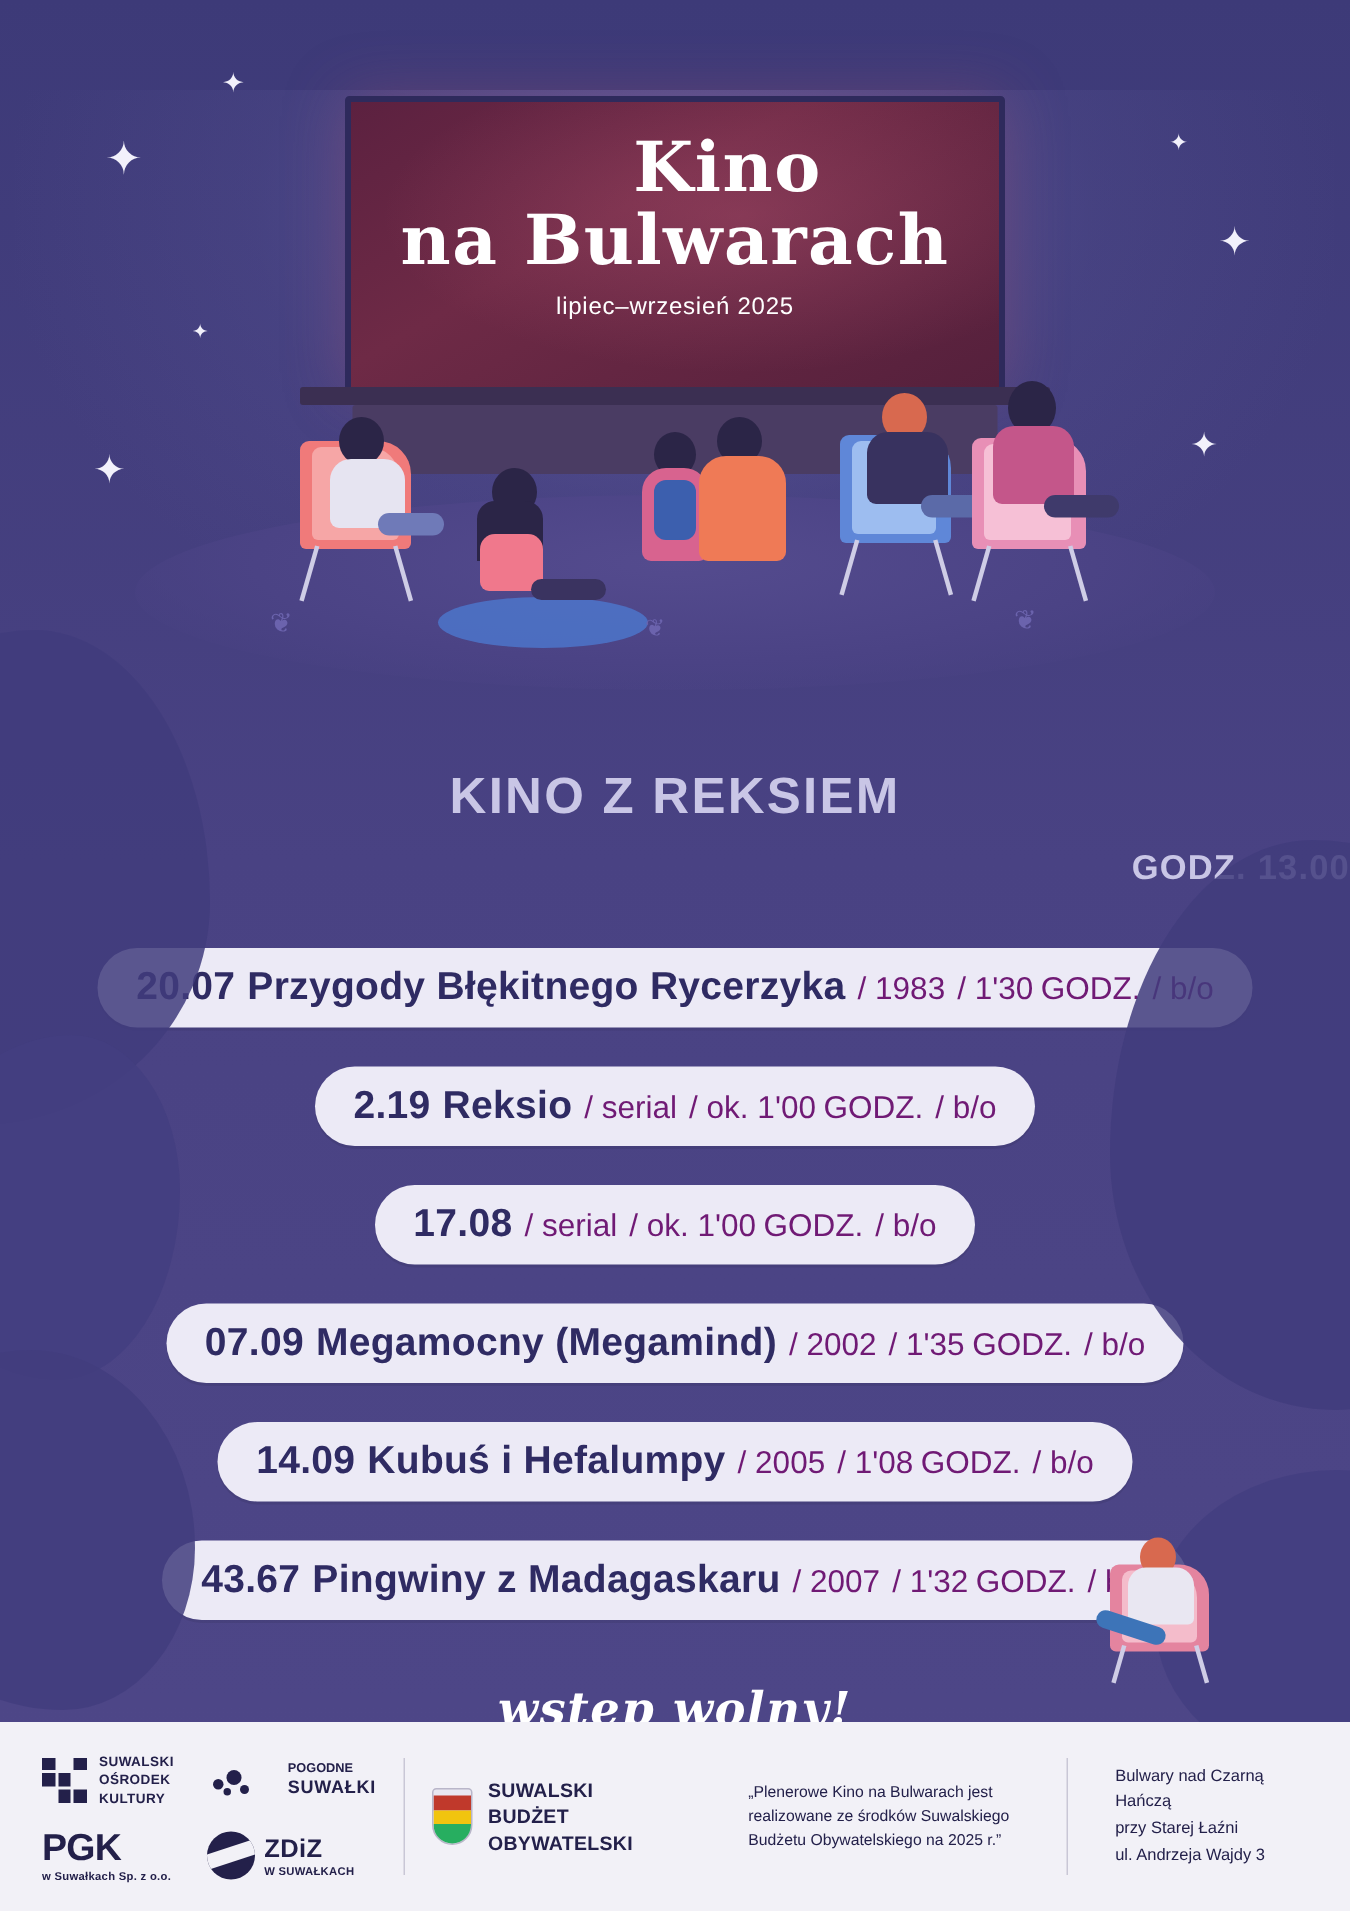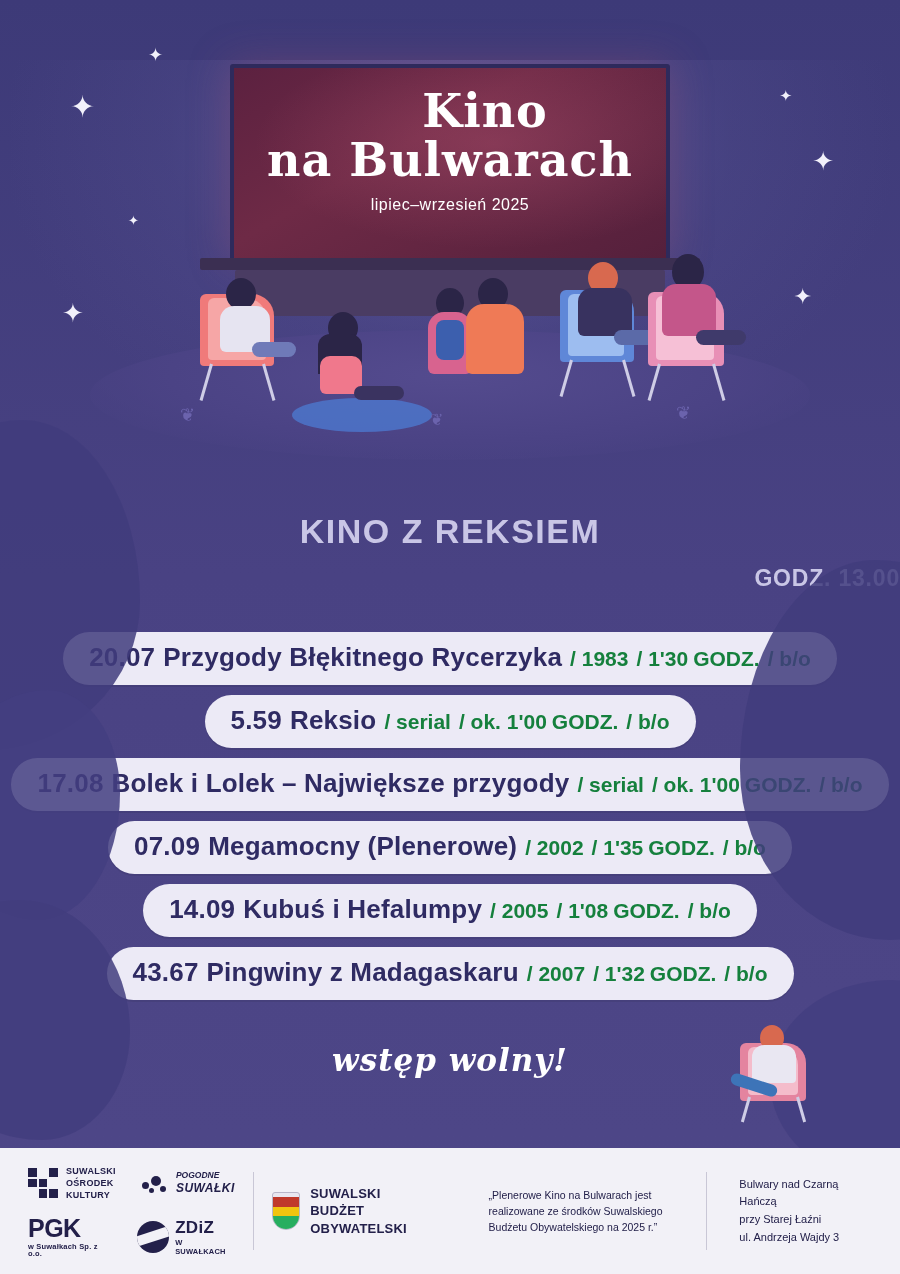--- a/index.html
+++ b/index.html
@@ -187,41 +187,41 @@
     letter-spacing: .8px;
     margin-top: 14px;
   }
 
   
   .schedule {
     margin-top: 40px;
     display: flex;
     flex-direction: column;
     align-items: center;
-    gap: 10px;
+    gap: 26px;
   }
   .pill {
     background: #eceaf6;
     border-radius: 28px;
     padding: 10px 26px 12px;
     display: flex;
     align-items: baseline;
     white-space: nowrap;
     box-shadow: 0 2px 0 rgba(0,0,0,.07);
   }
   .pill .main {
     color: #2f2b63;
     font-size: 26px;
     font-weight: 700;
     letter-spacing: .2px;
   }
   .pill .meta {
-    color: #15803d;
+    color: #701a75;
     font-size: 21px;
-    font-weight: 700;
+    font-weight: 400;
     margin-left: 8px;
   }
 
   
   .free-entry {
     text-align: center;
     margin-top: 42px;
     color: #fff;
     font-family: "DejaVu Serif", serif;
     font-style: italic;
@@ -257,21 +257,21 @@
     display: grid;
     grid-template-columns: repeat(3, 1fr);
     grid-template-rows: repeat(3, 1fr);
     gap: 2px;
   }
   .sok-grid i { background: #23204a; display: block; }
   .sok-grid i.off { background: transparent; }
   .sok-text {
     font-size: 9px; font-weight: 700; color: #23204a; line-height: 1.35; letter-spacing: .3px;
   }
-  .pogodne { display: flex; align-items: center; gap: 6px; font-style: italic; }
+  .pogodne { display: flex; align-items: center; gap: 22px; }
   .pogodne-mark {
     width: 30px; height: 26px;
     position: relative;
   }
   .pogodne-mark .d { position: absolute; background: #23204a; border-radius: 50%; }
   .pogodne-text { font-size: 8.5px; font-weight: 700; color: #23204a; line-height: 1.3; }
   .pogodne-text .big { font-size: 12px; letter-spacing: .5px; }
 
   .pgk { font-size: 25px; font-weight: 700; color: #23204a; line-height: .95; letter-spacing: -.5px; }
   .pgk .sub { font-size: 7.5px; font-weight: 700; letter-spacing: .2px; display: block; margin-top: 2px; }
@@ -405,40 +405,39 @@
     <div class="pill">
       <span class="main">20.07</span>
       <span class="main" style="margin-left:8px;">Przygody Błękitnego Rycerzyka</span>
       <span class="meta">/ 1983</span>
       <span class="meta">/ 1'30</span>
       <span class="meta small" style="margin-left:5px;">GODZ.</span>
       <span class="meta">/ b/o</span>
     </div>
 
     <div class="pill">
-      <span class="main">5.59</span>
+      <span class="main">2.19</span>
       <span class="main" style="margin-left:8px;">Reksio</span>
       <span class="meta">/ serial</span>
       <span class="meta">/ ok. 1'00</span>
       <span class="meta small" style="margin-left:5px;">GODZ.</span>
       <span class="meta">/ b/o</span>
     </div>
 
     <div class="pill">
       <span class="main">17.08</span>
-      <span class="main" style="margin-left:8px;">Bolek i Lolek – Największe przygody</span>
       <span class="meta">/ serial</span>
       <span class="meta">/ ok. 1'00</span>
       <span class="meta small" style="margin-left:5px;">GODZ.</span>
       <span class="meta">/ b/o</span>
     </div>
 
     <div class="pill">
       <span class="main">07.09</span>
-      <span class="main" style="margin-left:8px;">Megamocny (Plenerowe)</span>
+      <span class="main" style="margin-left:8px;">Megamocny (Megamind)</span>
       <span class="meta">/ 2002</span>
       <span class="meta">/ 1'35</span>
       <span class="meta small" style="margin-left:5px;">GODZ.</span>
       <span class="meta">/ b/o</span>
     </div>
 
     <div class="pill">
       <span class="main">14.09</span>
       <span class="main" style="margin-left:8px;">Kubuś i Hefalumpy</span>
       <span class="meta">/ 2005</span>

